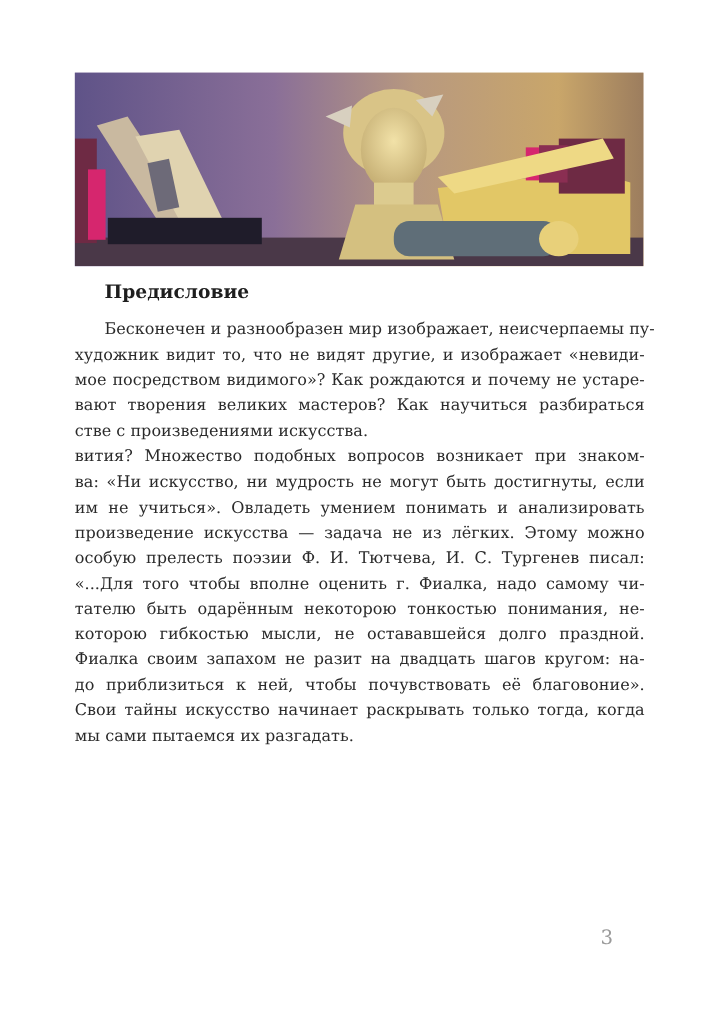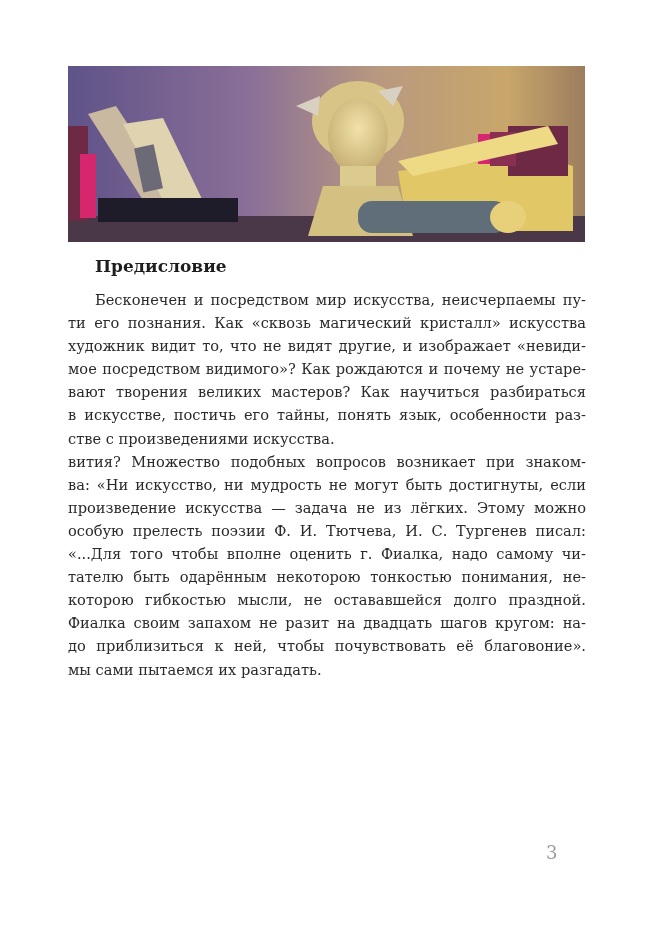--- a/index.html
+++ b/index.html
@@ -88,38 +88,38 @@
       <rect x="410" y="68" width="12" height="30" fill="#d6266e"></rect>
       <rect x="422" y="66" width="26" height="34" fill="#8a2e52"></rect>
       <polygon points="330,95 480,60 490,78 345,110" fill="#eed985"></polygon>
     </svg>
   </div>
 
   <h2 class="heading">Предисловие</h2>
 
   <div class="body-text">
     <div>
-      <span class="line indent">Бесконечен и посредством мир искусства, неисчерпаемы пу-</span>
-      <span class="line">ти его познания. Как «сквозь магический кристалл» искусства</span>
+      <span class="line indent">Бесконечен и разнообразен мир изображает, неисчерпаемы пу-</span>
       <span class="line">художник видит то, что не видят другие, и изображает «невиди-</span>
       <span class="line">мое посредством видимого»? Как рождаются и почему не устаре-</span>
       <span class="line">вают творения великих мастеров? Как научиться разбираться</span>
-      <span class="line">в искусстве, постичь его тайны, понять язык, особенности раз-</span>
       <span class="line last">стве с произведениями искусства.</span>
       <span class="line">вития? Множество подобных вопросов возникает при знаком-</span>
     </div>
     <div>
       <span class="line">ва: «Ни искусство, ни мудрость не могут быть достигнуты, если</span>
+      <span class="line">им не учиться». Овладеть умением понимать и анализировать</span>
       <span class="line">произведение искусства — задача не из лёгких. Этому можно</span>
     </div>
     <div>
       <span class="line">особую прелесть поэзии Ф. И. Тютчева, И. С. Тургенев писал:</span>
       <span class="line">«...Для того чтобы вполне оценить г. Фиалка, надо самому чи-</span>
       <span class="line">тателю быть одарённым некоторою тонкостью понимания, не-</span>
       <span class="line">которою гибкостью мысли, не остававшейся долго праздной.</span>
       <span class="line">Фиалка своим запахом не разит на двадцать шагов кругом: на-</span>
       <span class="line">до приблизиться к ней, чтобы почувствовать её благовоние».</span>
+      <span class="line">Свои тайны искусство начинает раскрывать только тогда, когда</span>
       <span class="line last">мы сами пытаемся их разгадать.</span>
     </div>
   </div>
 
   <div class="page-number">3</div>
 </div>
 
 </body></html>

